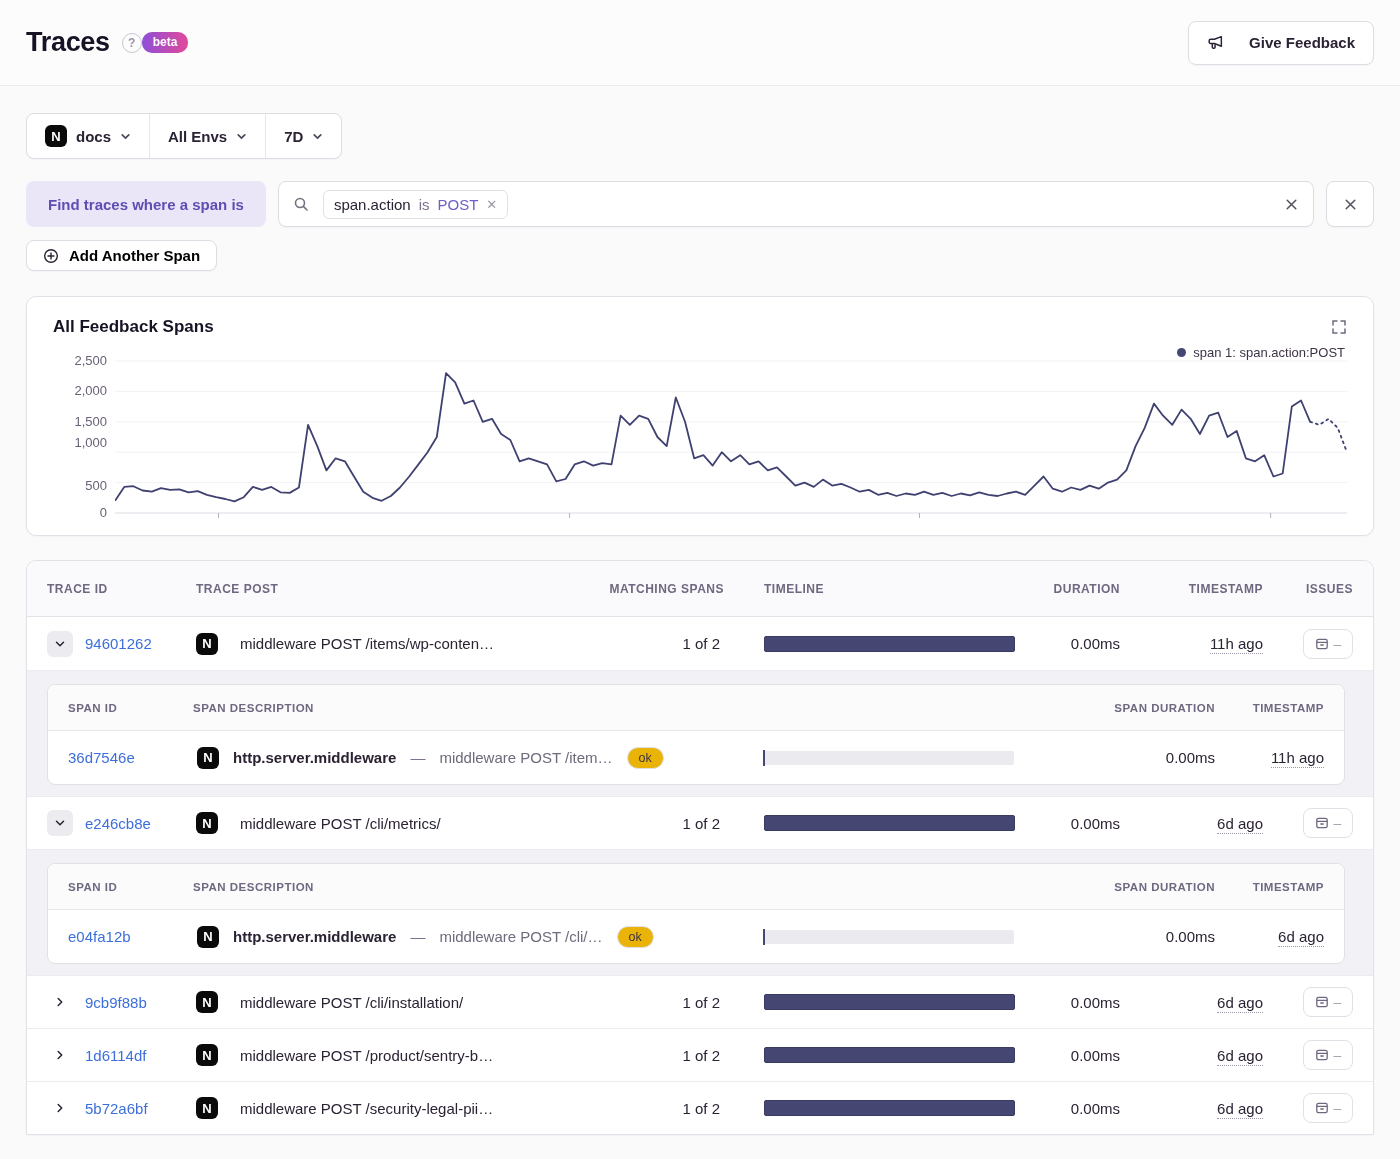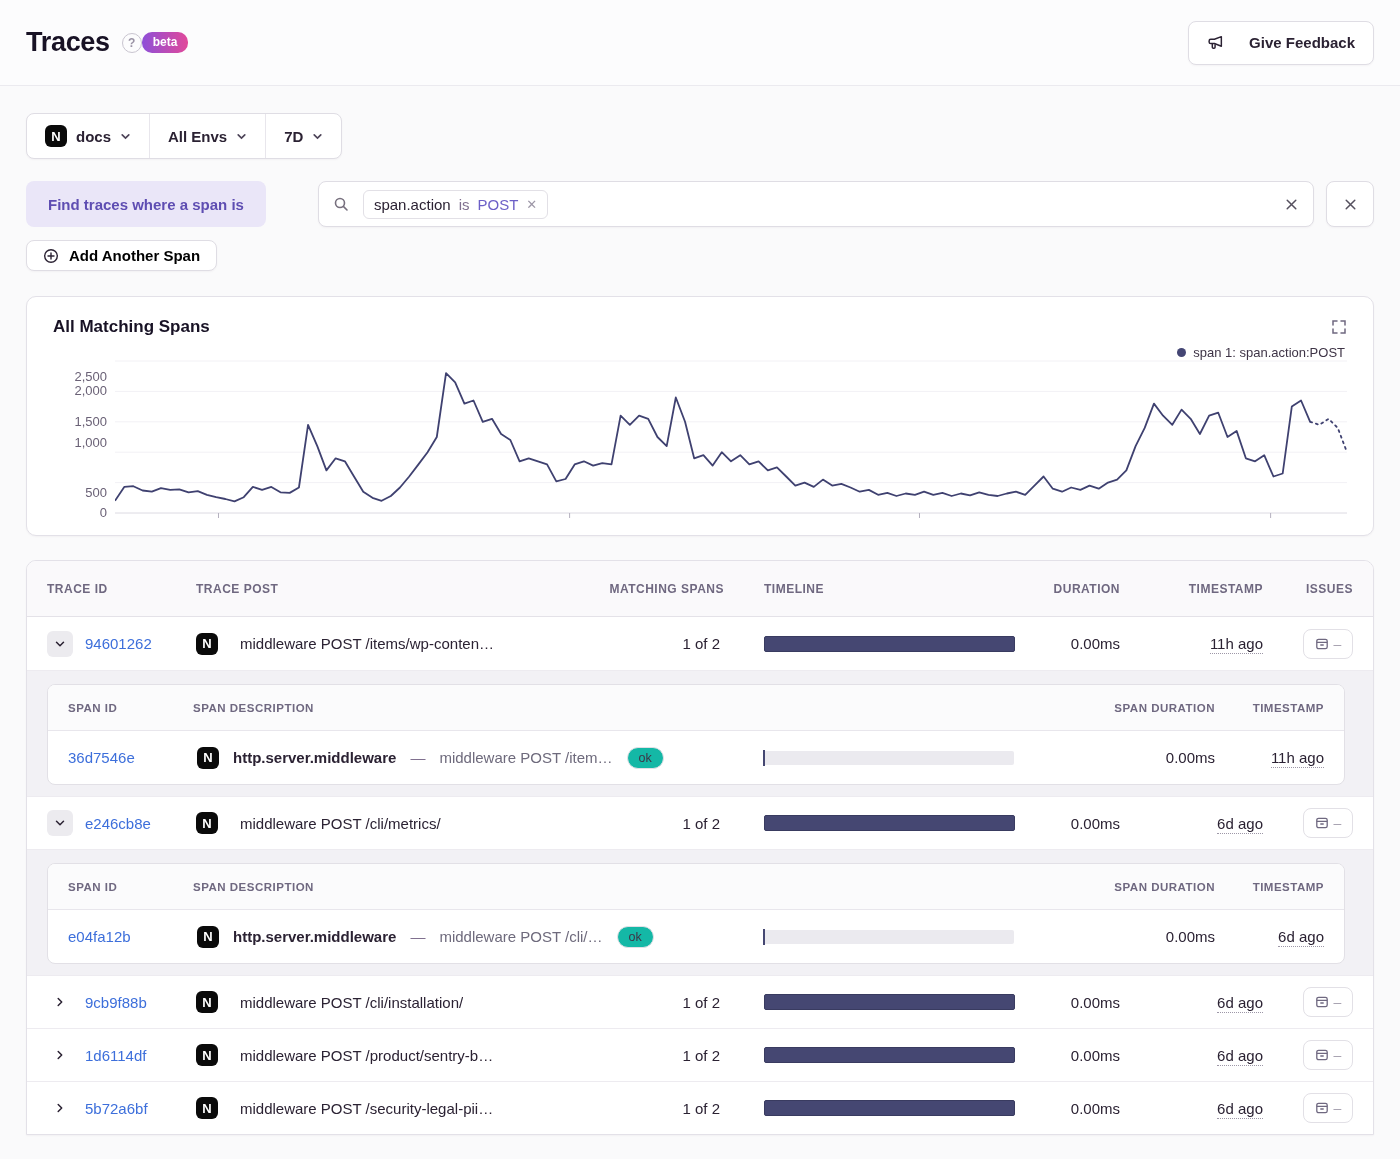--- a/index.html
+++ b/index.html
@@ -31,21 +31,21 @@
   .filter-seg + .filter-seg { border-left:1px solid #E8E6EC; }
   .n-icon { width:22px; height:22px; background:#0A0A0A; color:#fff; border-radius:6px;
     font-size:13px; font-weight:700; display:inline-flex; align-items:center; justify-content:center; }
 
   
   .search-row { margin-top:22px; display:flex; align-items:stretch; gap:12px; }
   .span-chip { background:#EAE6F8; color:#5E4DB2; border-radius:8px; font-size:15px;
     font-weight:700; display:flex; align-items:center; padding:0 22px; height:46px; }
   .search-box { flex:1; background:#fff; border:1px solid #DFDDE4; border-radius:8px;
     height:46px; display:flex; align-items:center; padding:12px 14px; gap:14px;
-    box-shadow:0 1px 2px rgba(43,34,51,.04);margin-left:40px; }
+    box-shadow:0 1px 2px rgba(43,34,51,.04); }
   .token { display:flex; align-items:center; gap:8px; border:1px solid #E2E0E6;
     border-radius:6px; padding:5px 10px; font-size:15px; cursor:pointer; background:#fff; }
   .token .tk-key { color:#2B2233; }
   .token .tk-op { color:#80708F; }
   .token .tk-val { color:#6C5FC7; }
   .token .tk-x { color:#9D97A7; font-size:13px; line-height:1; }
   .search-input { flex:1; border:none; outline:none; font-size:15px; background:transparent;
     font-family:"Liberation Sans", sans-serif; }
   .icon-btn { background:none; border:none; cursor:pointer; display:flex; align-items:center; }
   .close-box { width:48px; height:46px; background:#fff; border:1px solid #DFDDE4;
@@ -111,21 +111,21 @@
   .subhead, .srow { display:grid; grid-template-columns:125px 1fr 251px 201px 109px;
     align-items:center; padding:0 20px; }
   .subhead { height:46px; background:#FBFBFC; border-bottom:1px solid #E8E6EC; }
   .subhead .scell { font-size:11.5px; font-weight:700; color:#6F6880; letter-spacing:.5px; }
   .subhead .sh3, .subhead .sh4 { text-align:right; }
   .srow { height:53px; font-size:15px; }
   .s-desc { display:flex; align-items:center; gap:14px; overflow:hidden; padding-left:4px; }
   .op { font-weight:700; color:#2B2233; white-space:nowrap; }
   .sep { color:#80708F; }
   .desc-text { color:#6E6A7C; white-space:nowrap; overflow:hidden; text-overflow:ellipsis; }
-  .ok-pill { flex:none; background:#14b8a6; border:1px solid #E2E0E6; color:#3E3446;
+  .ok-pill { flex:none; background:#eab308; border:1px solid #E2E0E6; color:#3E3446;
     border-radius:20px; font-size:12.5px; padding:3px 11px; }
   .bar-light { height:14px; width:100%; background:#EBEAEF; border-radius:2px; position:relative; }
   .bar-tick { position:absolute; left:0; top:-1px; width:2px; height:16px; background:#454772; }
   .s-dur, .s-ts { text-align:right; }
 </style>
 </head>
 <body>
 
 <div class="page-header">
   <span class="page-title">Traces</span>
@@ -204,39 +204,39 @@
           <circle cx="8" cy="8" r="6.3"></circle>
           <path d="M8 5v6M5 8h6" stroke-linecap="round"></path>
         </svg>
     </span>
     <span>Add Another Span</span>
   </button>
 
   
   <div class="chart-panel">
     <div class="chart-head">
-      <span class="chart-title">All Matching Spans</span>
+      <span class="chart-title">All Feedback Spans</span>
       <span class="icon-btn" style="padding-top:2px">
         <svg width="16" height="16" viewBox="0 0 16 16" fill="none" stroke="#6F6880" stroke-width="1.5" stroke-linecap="round">
             <path d="M2 6V2h4M10 2h4v4M14 10v4h-4M6 14H2v-4"></path>
           </svg>
       </span>
     </div>
     <div class="chart-legend">
       <span class="legend-dot"></span>
       <span>span 1: span.action:POST</span>
     </div>
     <div class="chart-plot">
       <div class="y-axis">
           <div class="y-label" style="top: 156px;">0</div>
-          <div class="y-label" style="top: 136px;">500</div>
+          <div class="y-label" style="top: 129px;">500</div>
           <div class="y-label" style="top: 86px;">1,000</div>
           <div class="y-label" style="top: 64.8px;">1,500</div>
           <div class="y-label" style="top: 34.4px;">2,000</div>
-          <div class="y-label" style="top: 20px; text-align: right;">2,500</div>
+          <div class="y-label" style="top: 4px; text-align: right;">2,500</div>
         </div>
       <div class="plot-area">
         <svg viewBox="0 0 1000 170" preserveAspectRatio="none">
             <line x1="0" x2="1000" y1="164" y2="164" class="axisline" vector-effect="non-scaling-stroke"></line>
             <line x1="0" x2="1000" y1="133.6" y2="133.6" class="gridline" vector-effect="non-scaling-stroke"></line>
             <line x1="0" x2="1000" y1="103.19999999999999" y2="103.19999999999999" class="gridline" vector-effect="non-scaling-stroke"></line>
             <line x1="0" x2="1000" y1="72.8" y2="72.8" class="gridline" vector-effect="non-scaling-stroke"></line>
             <line x1="0" x2="1000" y1="42.39999999999999" y2="42.39999999999999" class="gridline" vector-effect="non-scaling-stroke"></line>
             <line x1="0" x2="1000" y1="12" y2="12" class="gridline" vector-effect="non-scaling-stroke"></line>
             <line x1="84" x2="84" y1="164" y2="169" class="tickline" vector-effect="non-scaling-stroke"></line>

